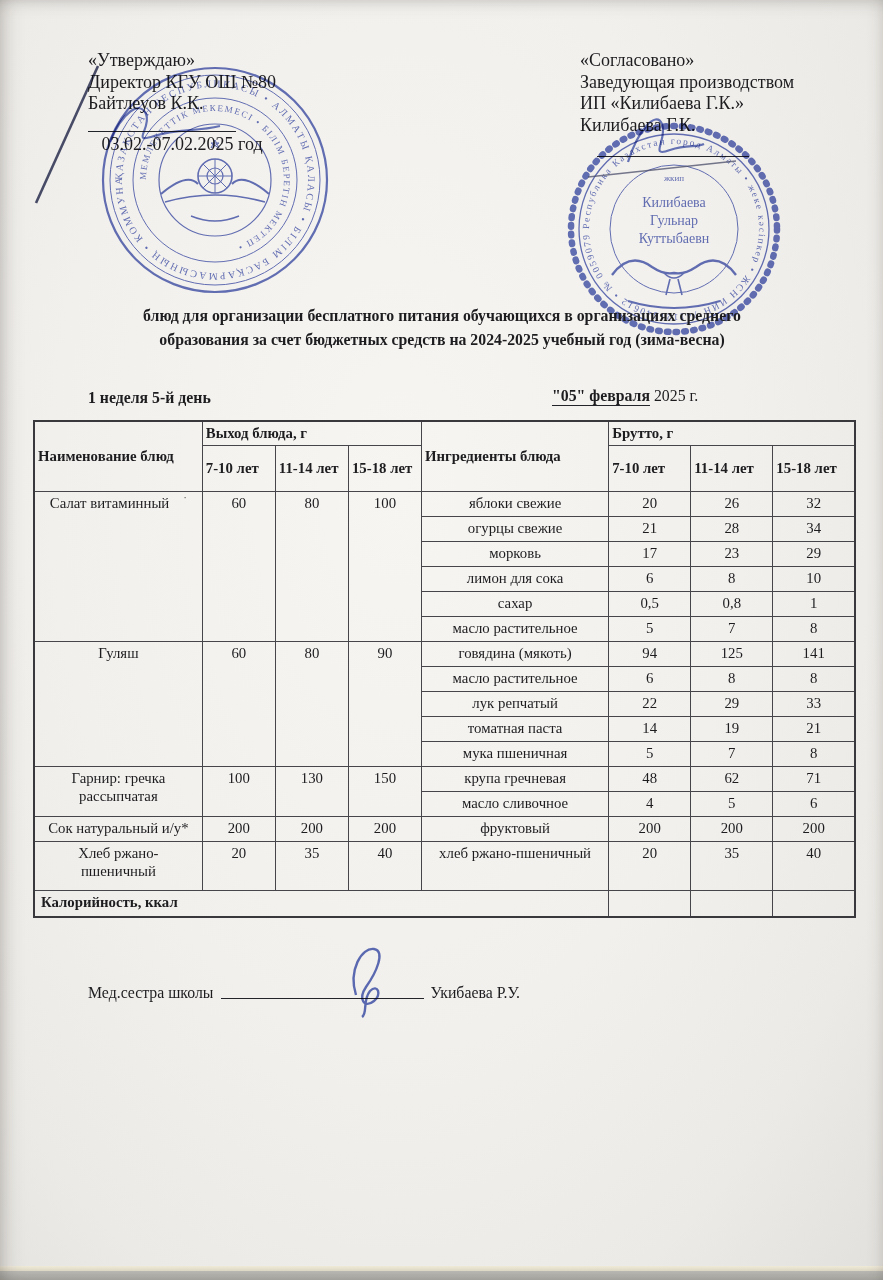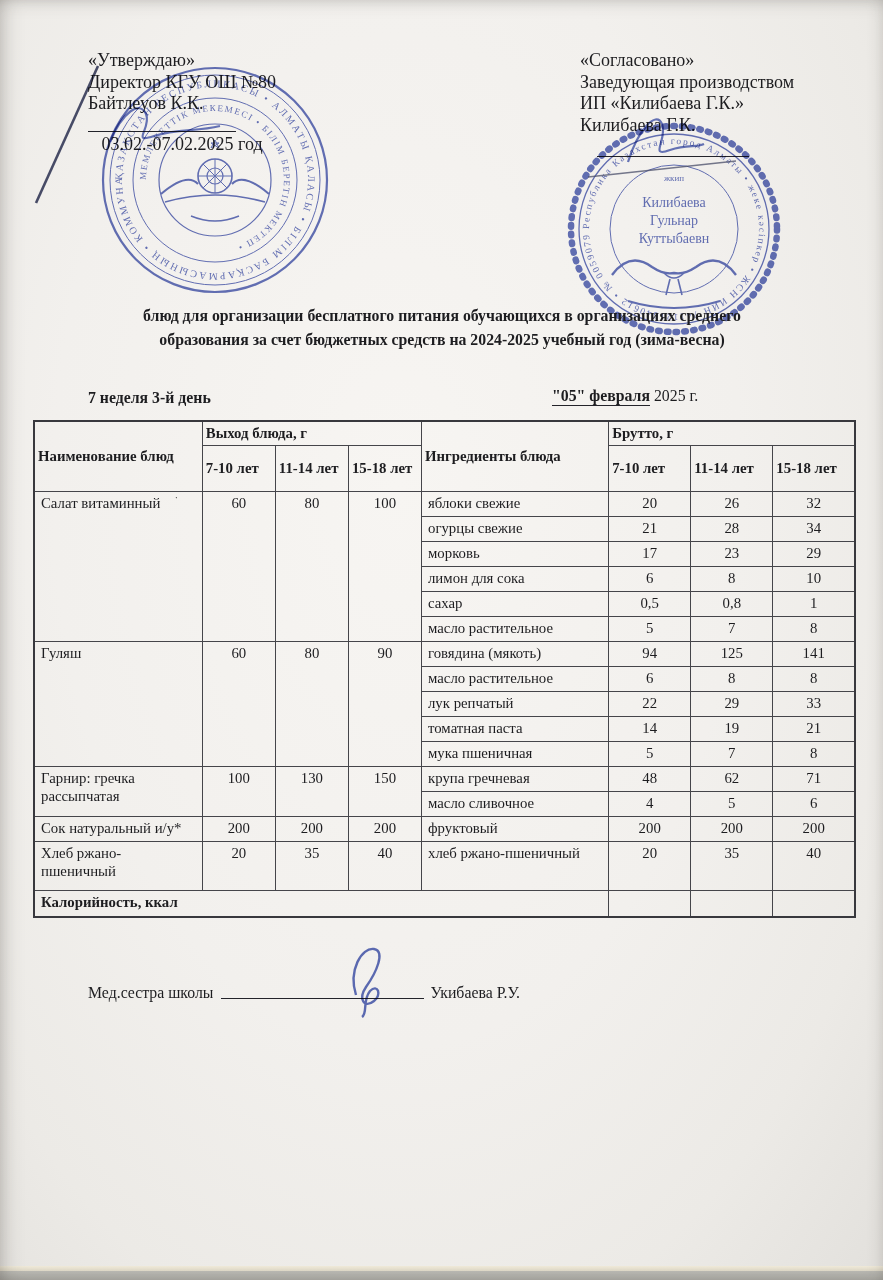--- a/index.html
+++ b/index.html
@@ -41,21 +41,21 @@
   table.menu{border:2px solid #38383d;}
   table.menu thead th{font-weight:bold;text-align:left;vertical-align:middle;padding:0 3px;}
   table.menu thead tr.hrow1{height:24px;}
   table.menu thead tr.hrow2{height:46px;}
   table.menu thead{border-bottom:1.8px solid #38383d;}
   tbody tr{height:25px;}
   tbody tr.row-tall{height:49px;}
   tbody tr.row-cal{height:27px;}
   tr.group-top td{border-top:1.8px solid #333338;}
   td.num{text-align:center;}
-  td.dish, td.ing{text-align:left;}
+  td.dish, td.ing{text-align:center;}
   td.cal-label{font-weight:bold;}
   .mark{font-size:11px;vertical-align:top;padding-left:14px;color:#333;}
 
   .sig-row{left:88px;top:980px;font-size:15.8px;display:flex;align-items:flex-end;}
   .sig-label{white-space:nowrap;}
   .sig-line{width:203px;border-bottom:1.6px solid #23232a;margin:0 6px 3px 8px;height:18px;}
   .sig-name{white-space:nowrap;}
 
   .stamp{mix-blend-mode:multiply;opacity:.85;}
   .ink{mix-blend-mode:multiply;}
@@ -149,21 +149,21 @@
       <path d="M68,186 Q114,200 160,186" stroke-width="2"></path>
     </g>
     <line x1="28" y1="62" x2="176" y2="46" stroke="#2c3256" stroke-width="1.6" opacity="0.75"></line>
   </svg>
 
   <div class="abs doc-subtitle">
     <div>блюд для организации бесплатного питания обучающихся в организациях среднего</div>
     <div>образования за счет бюджетных средств на 2024-2025 учебный год (зима-весна)</div>
   </div>
 
-  <div class="abs week-line">7 неделя 3-й день</div>
+  <div class="abs week-line">1 неделя 5-й день</div>
   <div class="abs date-line">
     <span class="date-underlined">"05" февраля</span><span> 2025 г.</span>
   </div>
 
   <table class="menu">
     <colgroup>
       <col style="width:20.5%">
         <col style="width:8.9%">
         <col style="width:8.9%">
         <col style="width:8.9%">

